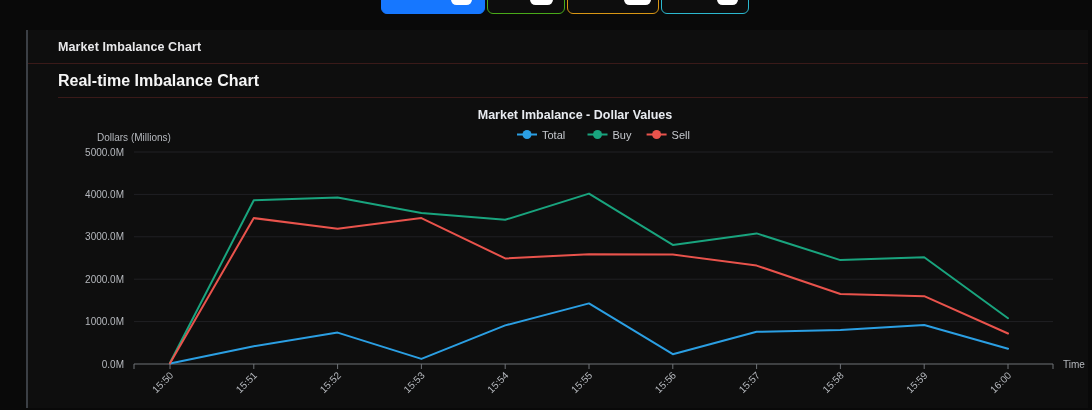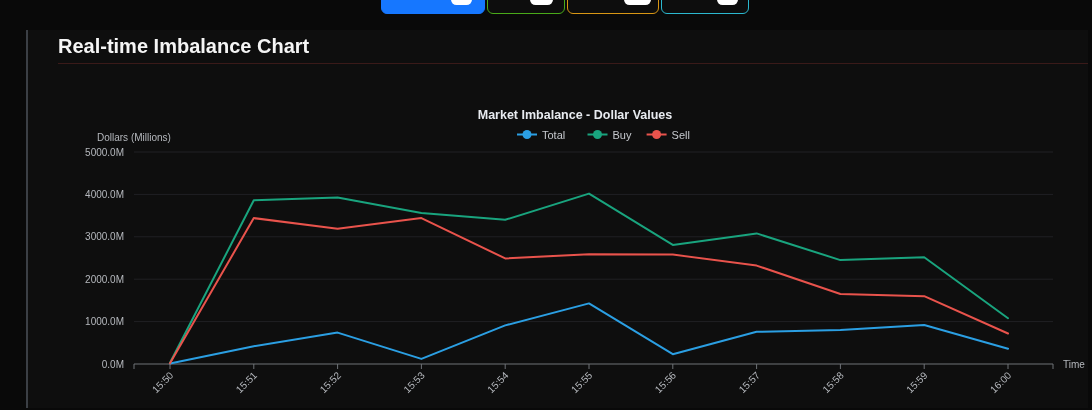--- a/index.html
+++ b/index.html
@@ -39,21 +39,21 @@
   .card-header {
     height:33px; display:flex; align-items:center;
     padding-left:30px;
     border-bottom:1px solid #3a1a19;
     color:#e8e8ea; font-size:12.5px; font-weight:700;
     letter-spacing:.1px;
   }
   .section {
     margin-left:30px; height:33px; display:flex; align-items:center;
     border-bottom:1px solid #3a1a19;
-    color:#f5f5f5; font-size:20px; font-weight:700;
+    color:#f5f5f5; font-size:16px; font-weight:700;
   }
 
   
   #chart-svg { position:absolute; left:0; top:0; z-index:3; }
   #chart-svg text { font-family:"Liberation Sans", sans-serif; }
 </style>
 </head>
 <body>
 
 <div class="toolbar">
@@ -65,20 +65,23 @@
     </button>
   <button class="tb-btn b3" style="border-color: rgb(216, 150, 20);">
       <span class="badge" style="background: rgb(255, 255, 255);"></span>
     </button>
   <button class="tb-btn b4" style="border-color: rgb(43, 184, 207);">
       <span class="badge" style="background: rgb(255, 255, 255);"></span>
     </button>
 </div>
 
 <div class="card">
+  <div class="card-header">
+    <span>Market Imbalance Chart</span>
+  </div>
   <div class="section">
     <span>Real-time Imbalance Chart</span>
   </div>
 </div>
 
 <svg id="chart-svg" width="1092" height="410" viewBox="0 0 1092 410">
     <line x1="134" y1="321.6" x2="1053" y2="321.6" stroke="#202024" stroke-width="1"></line>
     <line x1="134" y1="279.2" x2="1053" y2="279.2" stroke="#202024" stroke-width="1"></line>
     <line x1="134" y1="236.8" x2="1053" y2="236.8" stroke="#202024" stroke-width="1"></line>
     <line x1="134" y1="194.39999999999998" x2="1053" y2="194.39999999999998" stroke="#202024" stroke-width="1"></line>

